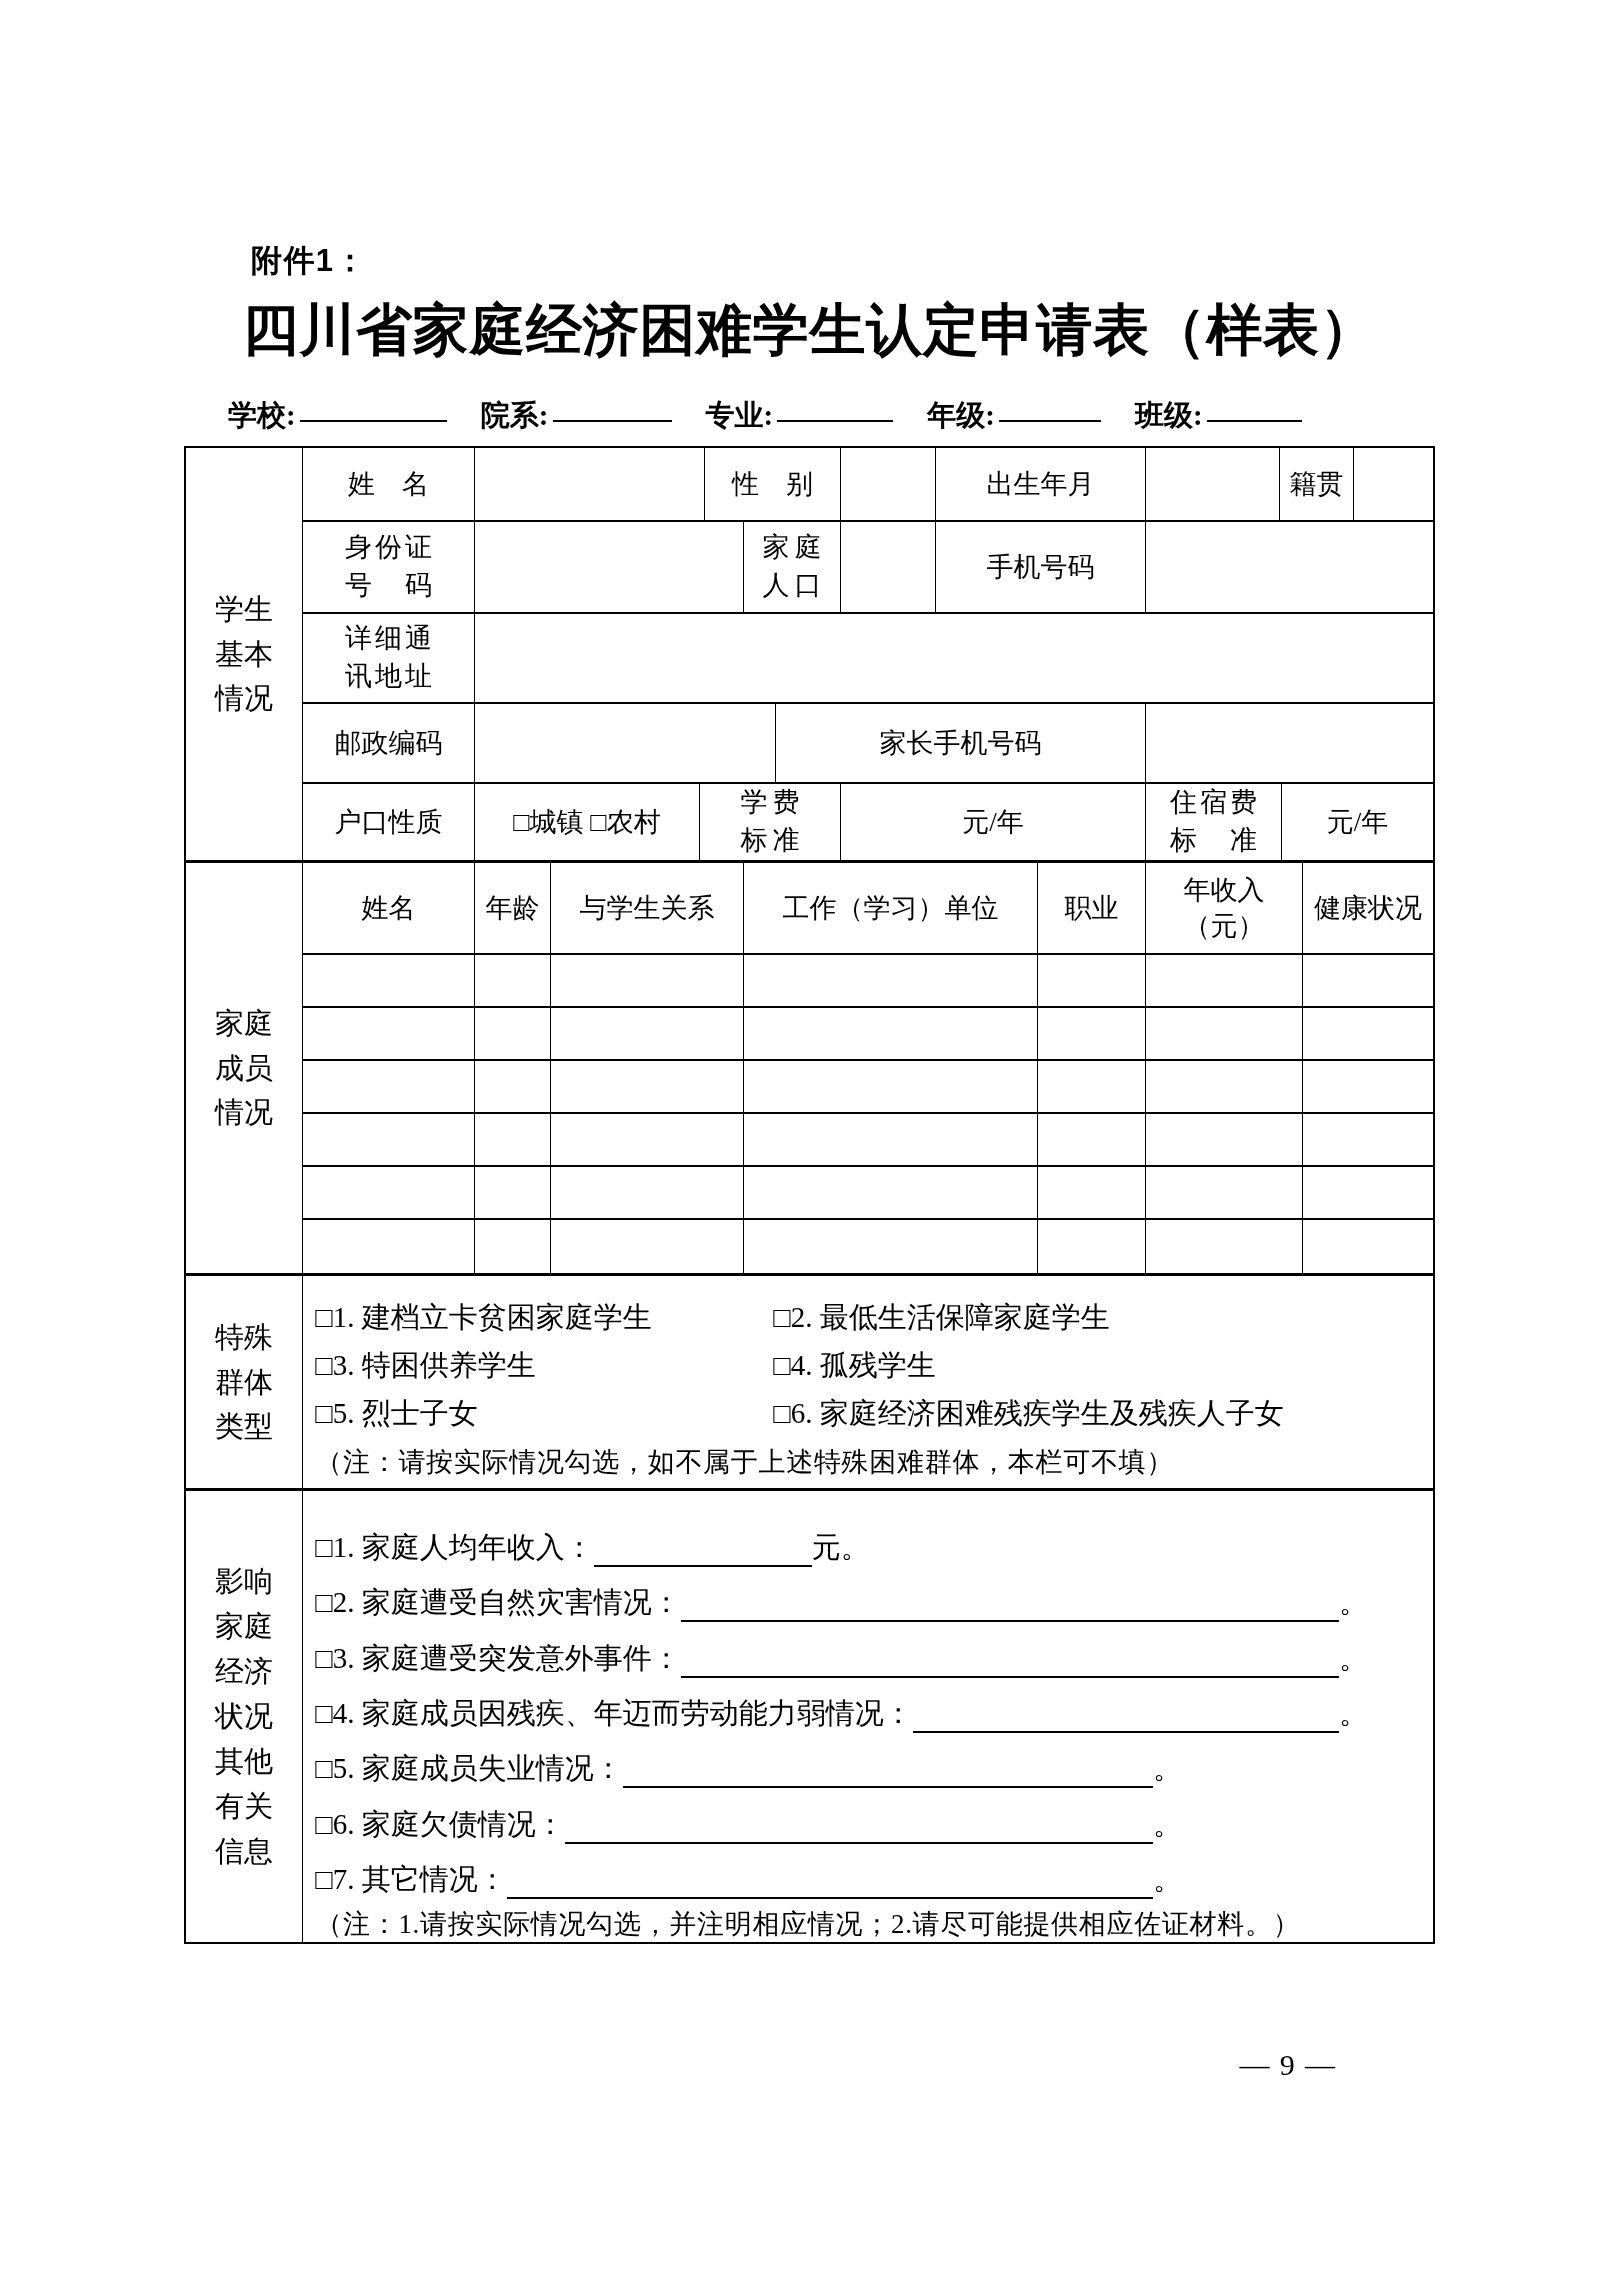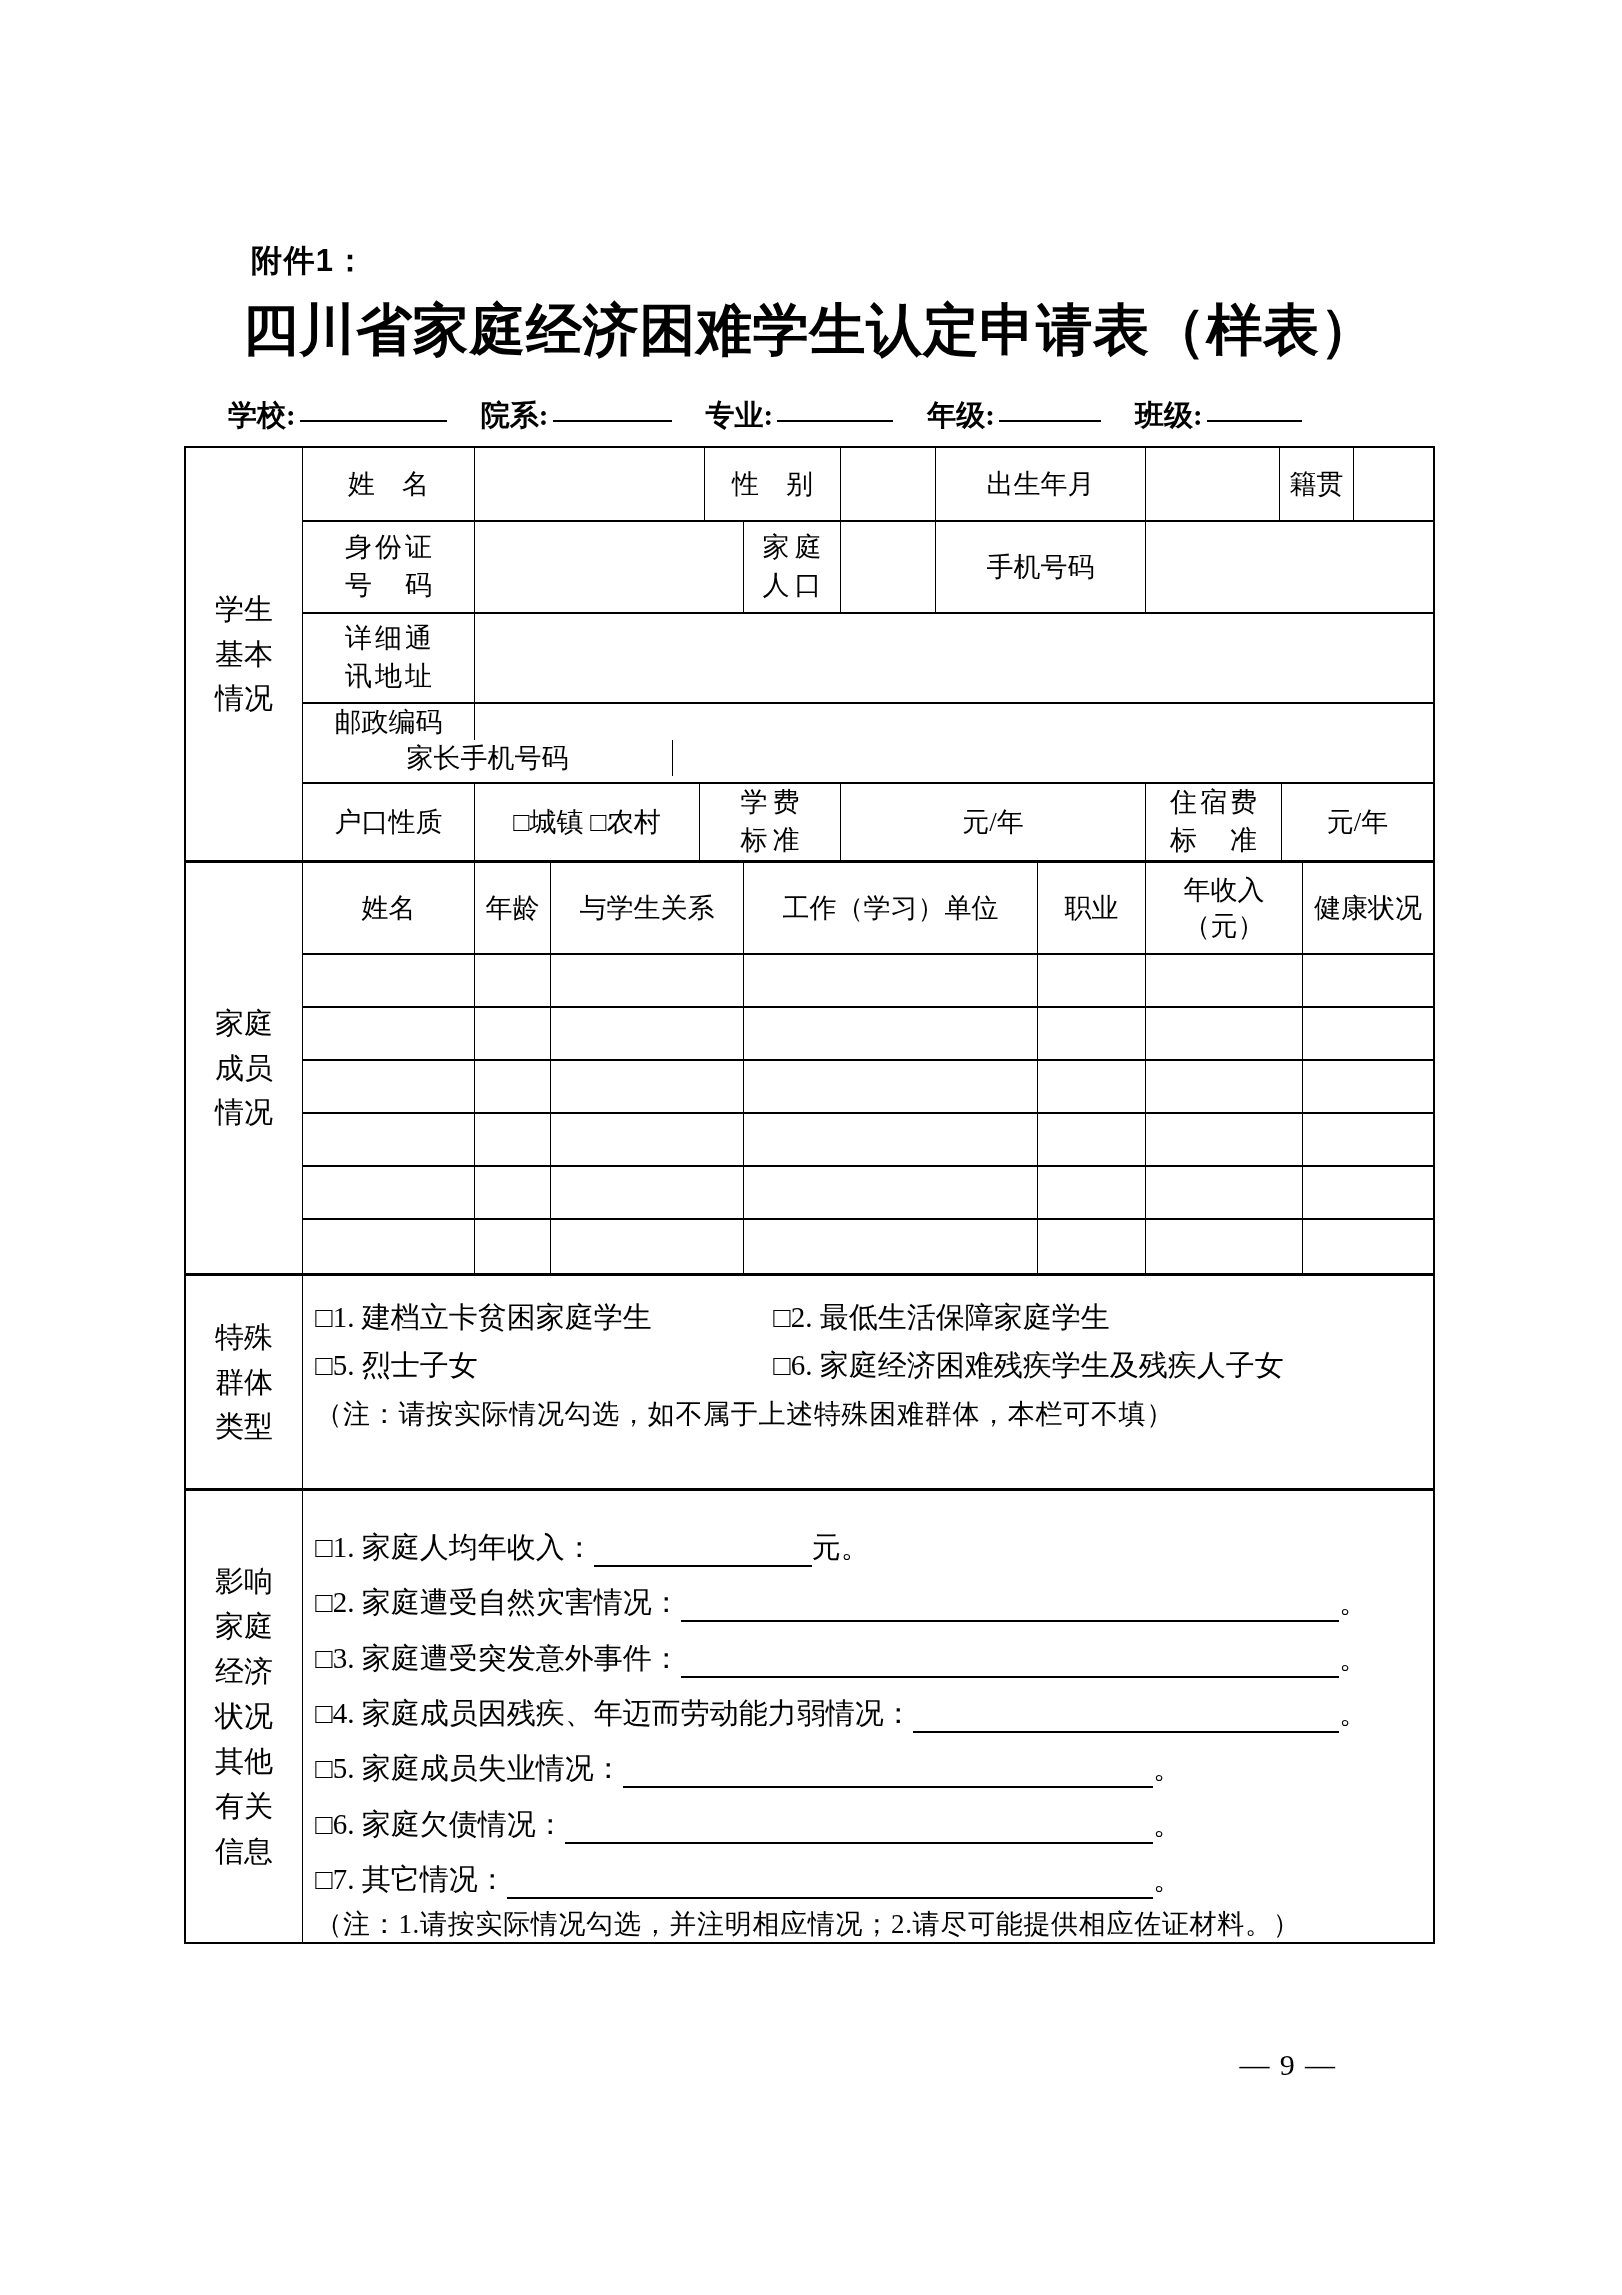--- a/index.html
+++ b/index.html
@@ -50,21 +50,21 @@
     border-right:1.4px solid #000;box-sizing:border-box;
     display:flex;align-items:center;justify-content:center;
     font-size:27px;overflow:hidden;
   }
   .cell:last-child{border-right:none;}
   .wrap3{width:87px;text-align:justify;text-align-last:justify;word-break:break-all;line-break:anywhere;line-height:1.4;}
   .wrap2{width:59px;text-align:justify;text-align-last:justify;word-break:break-all;line-break:anywhere;line-height:1.4;}
   .wrapIncome{width:91px;text-align:center;word-break:break-all;line-break:anywhere;line-height:1.35;}
 
   
-  .rA1{height:74px;} .rA2{height:92px;} .rA3{height:90px;} .rA4{height:80px;flex-direction:column;} .rA5{height:76px;}
+  .rA1{height:74px;} .rA2{height:92px;} .rA3{height:90px;} .rA4{height:80px;} .rA5{height:76px;}
   .rFH{height:92px;} .rFE{height:53px;}
 
   
   .a1c1{width:172px;} .a1c2{width:230px;} .a1c3{width:136px;} .a1c4{width:95px;}
   .a1c5{width:210px;} .a1c6{width:134px;} .a1c7{width:74px;} .a1c8{flex:1;}
   .a2c1{width:172px;} .a2c2{width:269px;} .a2c3{width:97px;} .a2c4{width:95px;}
   .a2c5{width:210px;} .a2c6{flex:1;}
   .a3c1{width:172px;} .a3c2{flex:1;}
   .a4c1{width:172px;} .a4c2{width:301px;} .a4c3{width:370px;} .a4c4{flex:1;}
   .a5c1{width:172px;} .a5c2{width:225px;} .a5c3{width:141px;} .a5c4{width:305px;}
@@ -292,20 +292,24 @@
     <div class="side-label">
       <div class="vtext">特殊群体类型</div>
     </div>
     <div class="sec-content">
       <div class="special-box">
         <div class="cbx-row">
           <span class="cbx-col1">□1. 建档立卡贫困家庭学生</span>
           <span>□2. 最低生活保障家庭学生</span>
         </div>
         <div class="cbx-row">
+          <span class="cbx-col1">□3. 特困供养学生</span>
+          <span>□4. 孤残学生</span>
+        </div>
+        <div class="cbx-row">
           <span class="cbx-col1">□5. 烈士子女</span>
           <span>□6. 家庭经济困难残疾学生及残疾人子女</span>
         </div>
         <div class="note-line">（注：请按实际情况勾选，如不属于上述特殊困难群体，本栏可不填）</div>
       </div>
     </div>
   </div>
 
   <div class="section">
     <div class="side-label">

